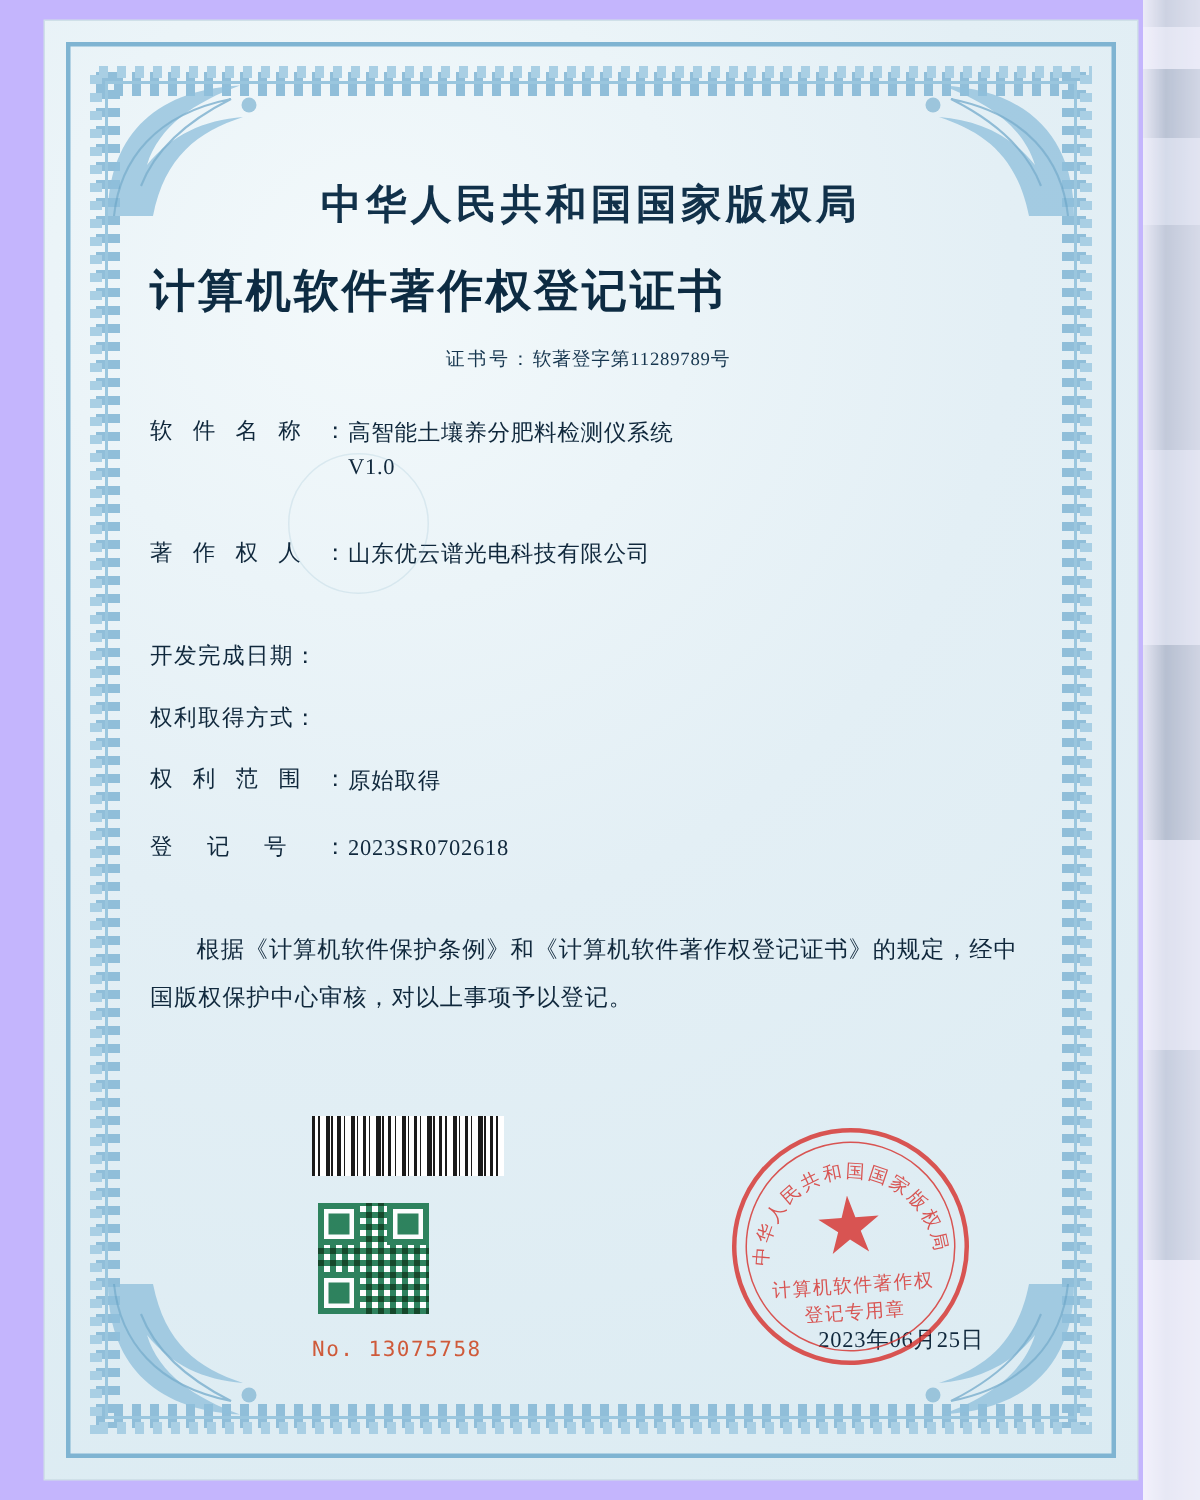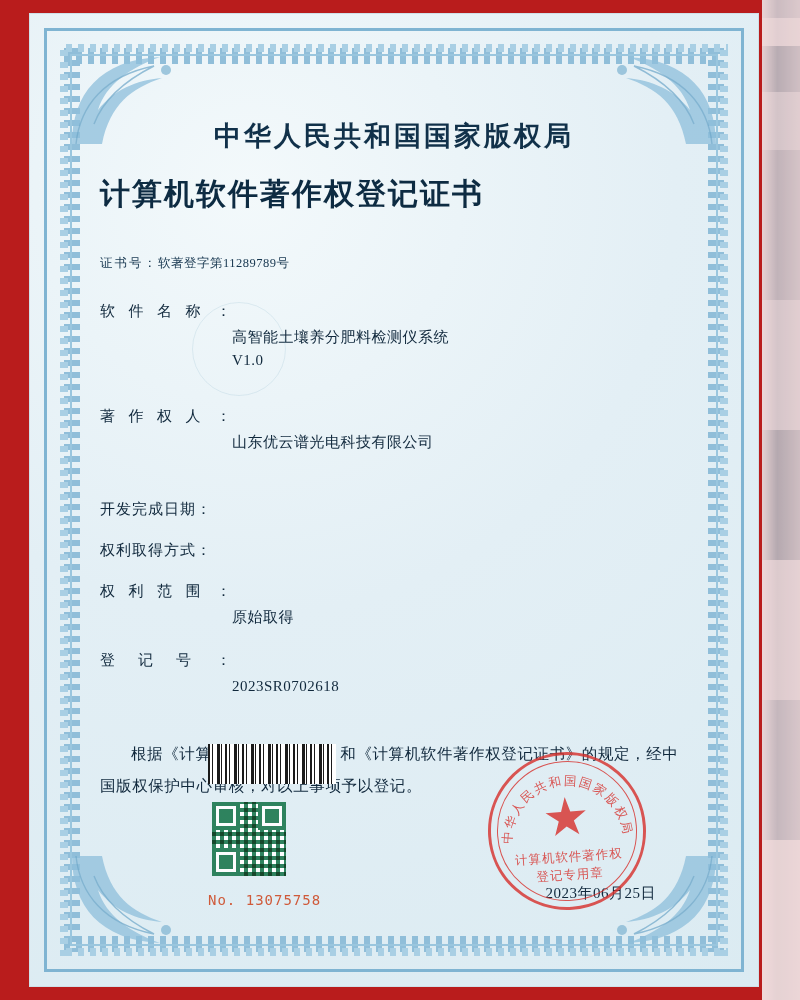--- a/index.html
+++ b/index.html
@@ -12,21 +12,21 @@
     height: 1000px;
     overflow: hidden;
     font-family: "Liberation Serif", "DejaVu Serif", serif;
     position: relative;
   }
 
   
   #page {
     position: absolute;
     inset: 0;
-    background: #b91c1c;
+    background: #c4b5fd;
   }
   .scan-strip {
     position: absolute;
     top: 0;
     left: 762px;
     width: 38px;
     height: 1000px;
     background: linear-gradient(180deg,
         #cfd8de 0px, #cfd8de 18px,
         #e9eef1 18px, #e9eef1 46px,
@@ -126,24 +126,24 @@
   .title-2 {
     text-align: left;
     font-size: 30px;
     letter-spacing: 2px;
     color: #0d2b42;
     font-weight: 700;
     margin-top: 20px;
     font-family: "DejaVu Serif", "Liberation Serif", serif;
   }
   .cert-no {
-    text-align: left;
+    text-align: center;
     font-size: 12.5px;
     color: #16364f;
-    margin-top: 40px;
+    margin-top: 16px;
     padding-right: 4px;
     letter-spacing: .5px;
   }
   .cert-no .label { letter-spacing: 2px; }
 
   .field {
     display: flex;
     align-items: flex-start;
     margin-top: 22px;
     font-size: 15px;
@@ -158,21 +158,20 @@
   .field .k.spread {
     display: flex;
     justify-content: space-between;
   }
   .field .k.spread > span { display: inline-block; }
   .field .colon { margin-left: 2px; }
   .field .v {
     flex: 1;
     line-height: 1.55;
     letter-spacing: .5px;
-    margin-top: 24px;
   }
   .field.name-field { margin-top: 30px; }
   .field.owner-field { margin-top: 34px; }
   .gap-top { margin-top: 46px; }
 
   .paragraph {
     margin-top: 40px;
     font-size: 15.5px;
     line-height: 2.05;
     color: #10283c;

